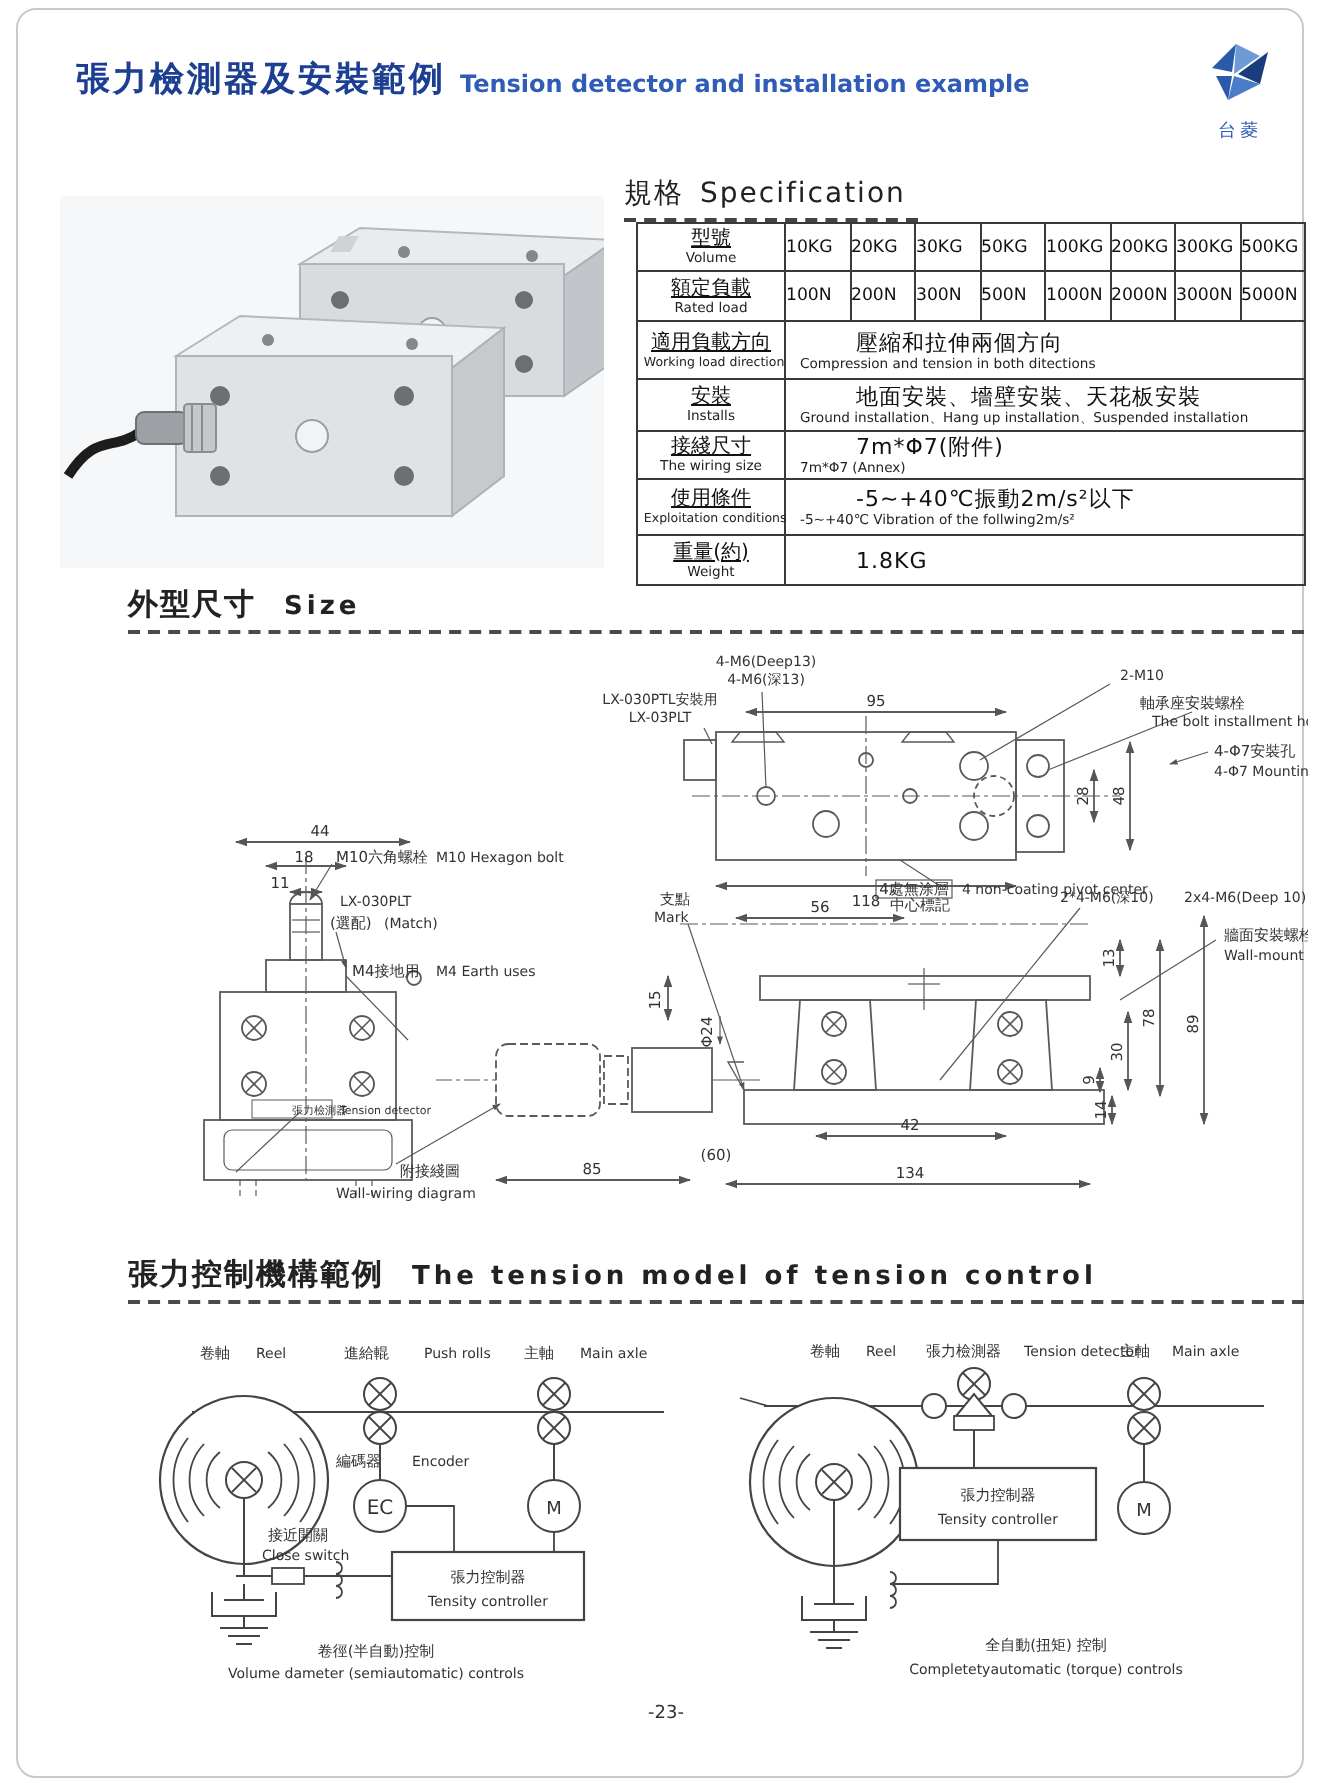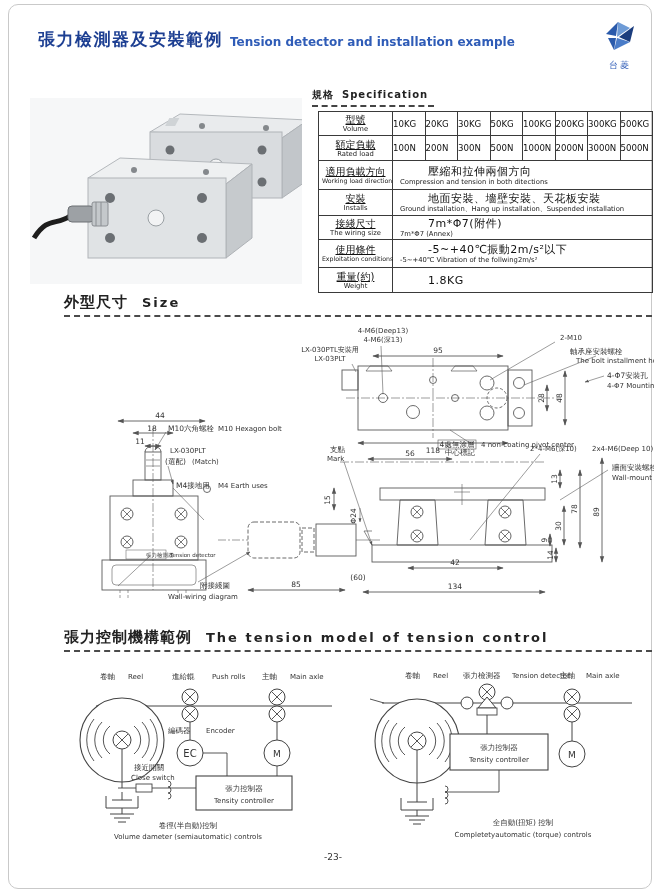--- a/index.html
+++ b/index.html
@@ -5,21 +5,21 @@
   html,body{margin:0;padding:0;background:#fff;}
   .page{position:relative;width:660px;height:895px;background:#fff;overflow:hidden;
         font-family:"DejaVu Sans",sans-serif;color:#111;}
   .frame{position:absolute;left:8px;top:4px;right:8px;bottom:6px;border:1px solid #c9c9c9;border-radius:10px;}
   
   .title-zh{position:absolute;left:38px;top:28px;font-size:17px;font-weight:bold;color:#1d3f92;letter-spacing:1.5px;}
   .title-en{position:absolute;left:230px;top:35px;font-size:12px;font-weight:bold;color:#2f5cb7;}
   .logo{position:absolute;left:592px;top:20px;width:56px;text-align:center;}
   .logo-txt{font-size:9px;color:#2f5cb7;margin-top:1px;letter-spacing:2px;}
   
-  .spec-head{position:absolute;left:312px;top:88px;font-size:10px;font-weight:bold;color:#222;
+  .spec-head{position:absolute;left:312px;top:88px;font-size:14px;font-weight:normal;color:#222;
              letter-spacing:1px;border-bottom:2px dashed #444;padding:0 6px 3px 0;}
   .spec-head .en{margin-left:8px;}
   
   table.spec{position:absolute;left:318px;top:111px;width:334px;border-collapse:collapse;table-layout:fixed;}
   table.spec td{border:1px solid #3a3a3a;padding:0;vertical-align:middle;}
   td.lab{text-align:center;}
   .lz{font-size:10px;line-height:11px;color:#111;text-decoration:underline;}
   .le{font-size:6.8px;line-height:8px;color:#222;transform-origin:center;white-space:nowrap;}
   td.v{font-size:8.6px;text-align:left;color:#111;}
   .mz{font-size:11px;line-height:13px;padding:1px 0 0 7px;color:#111;letter-spacing:0.5px;white-space:nowrap;margin-left:28px;}

